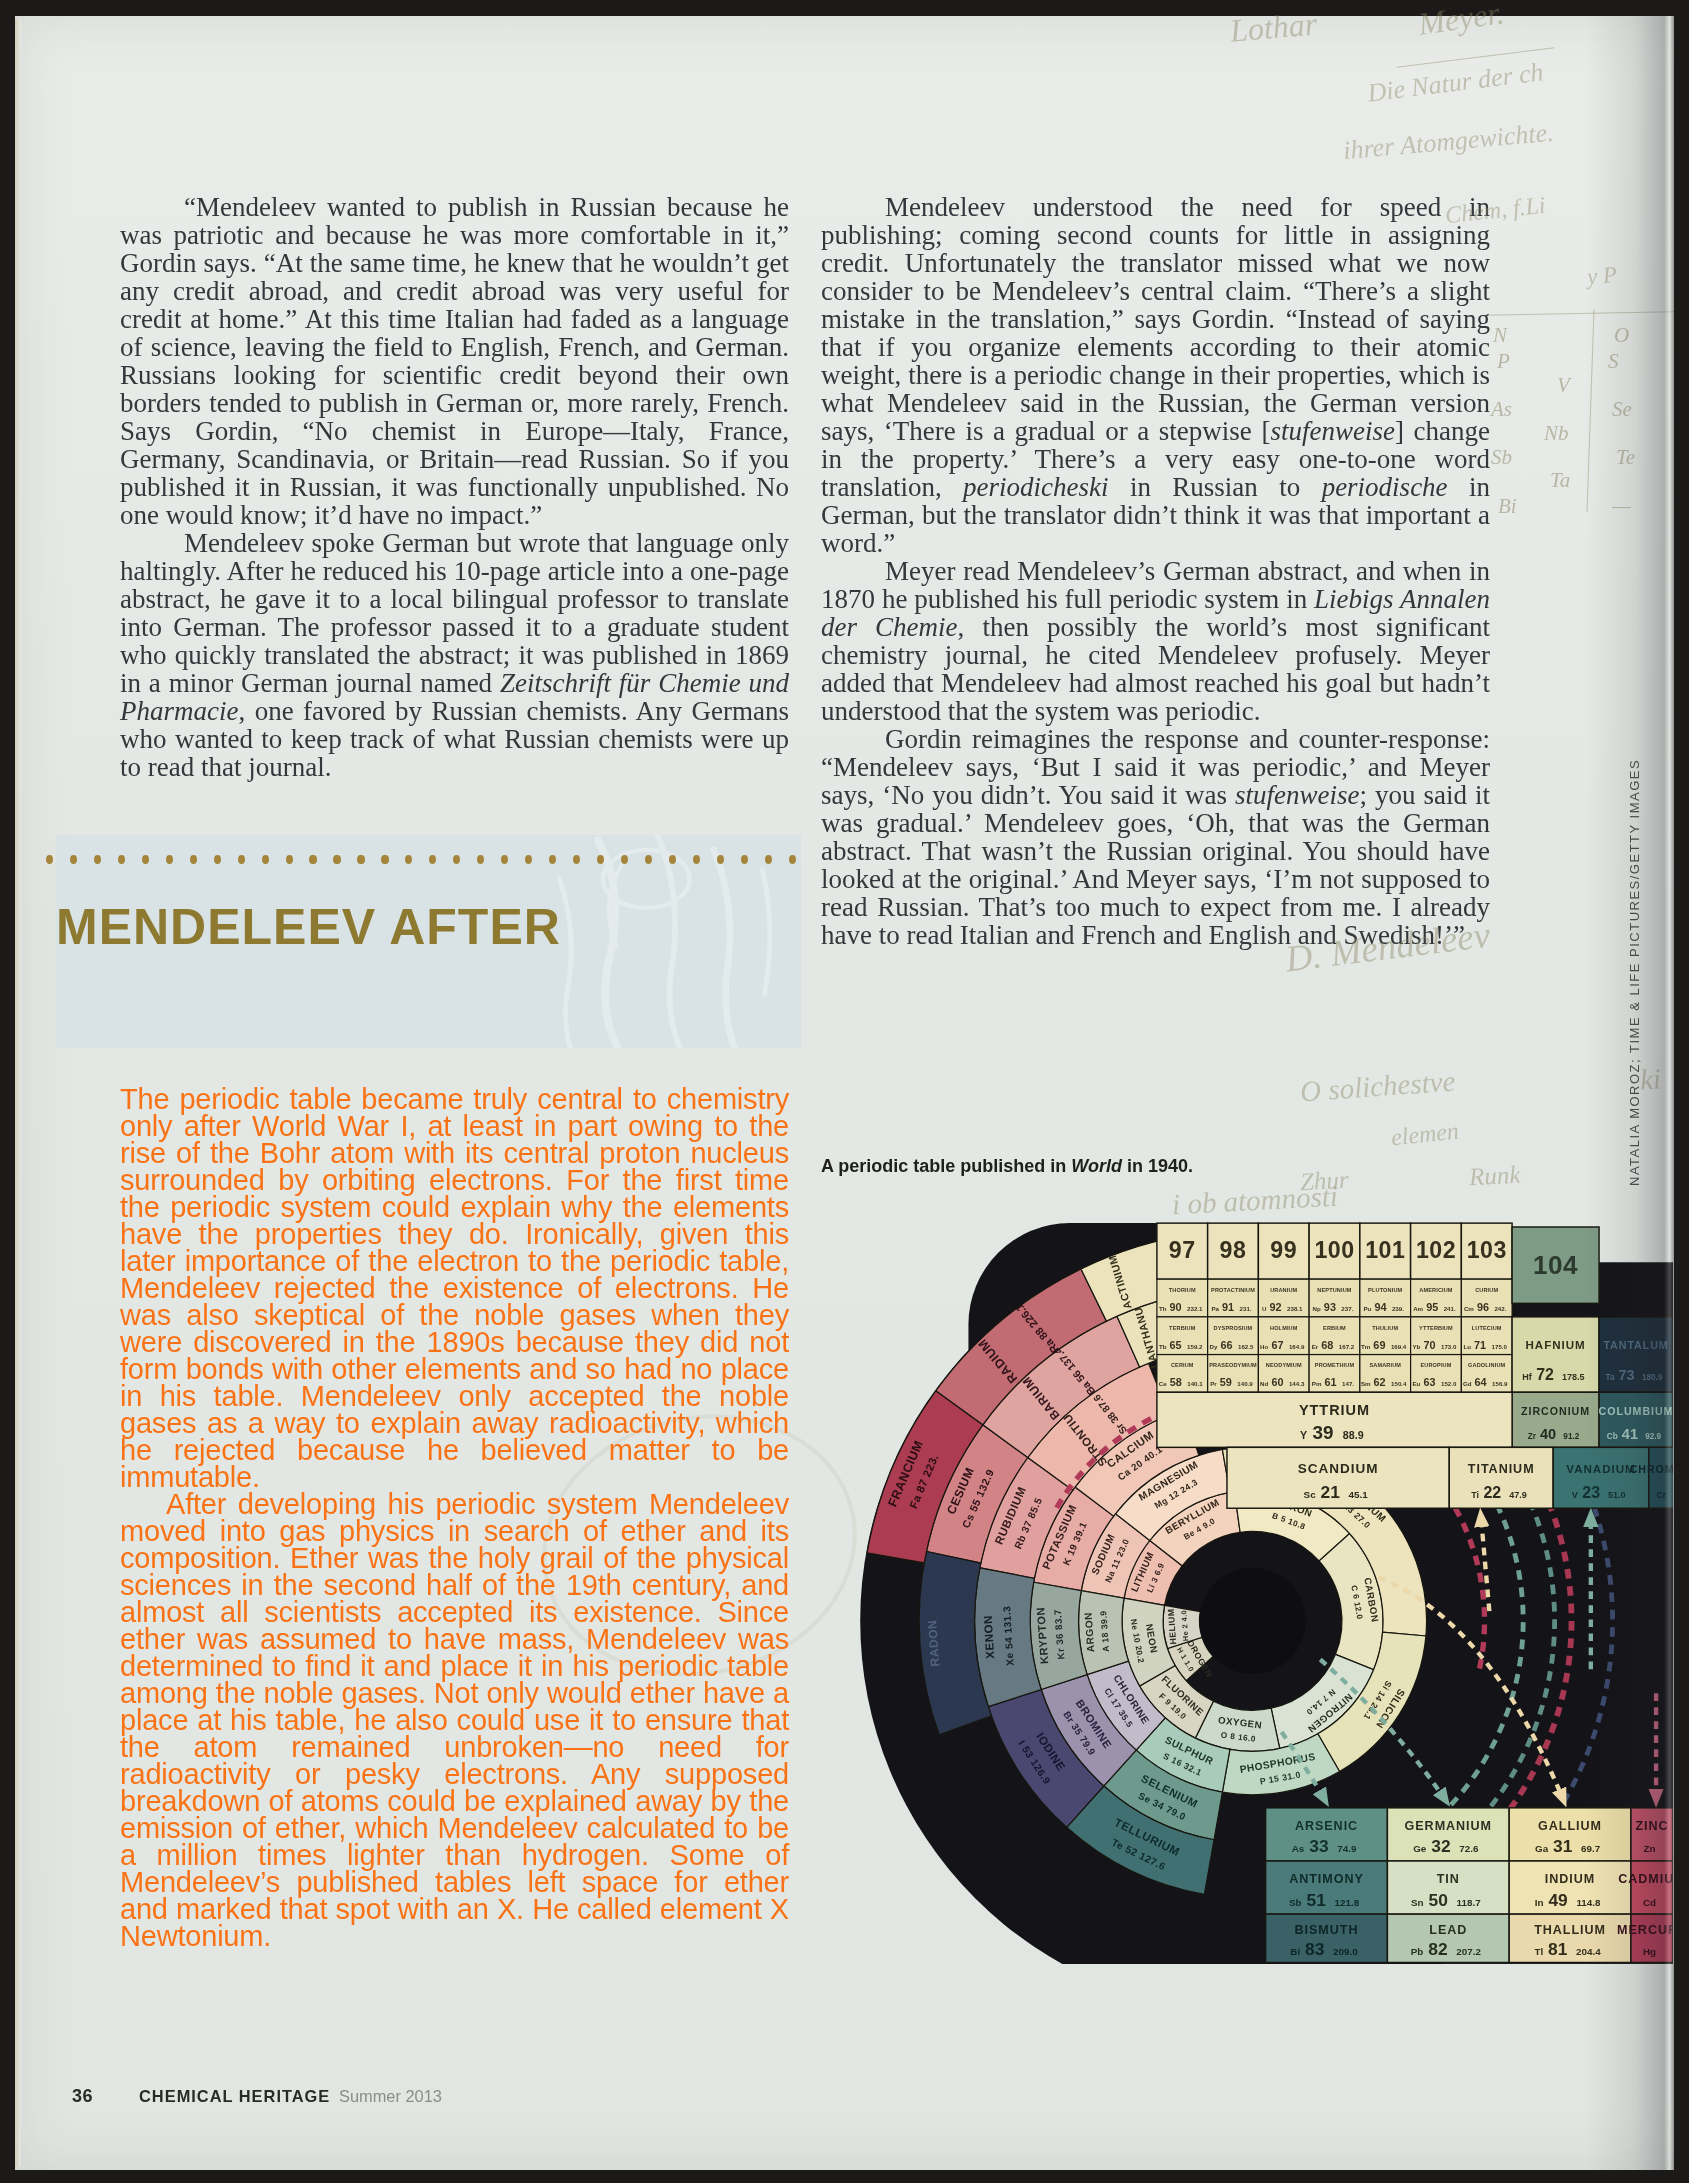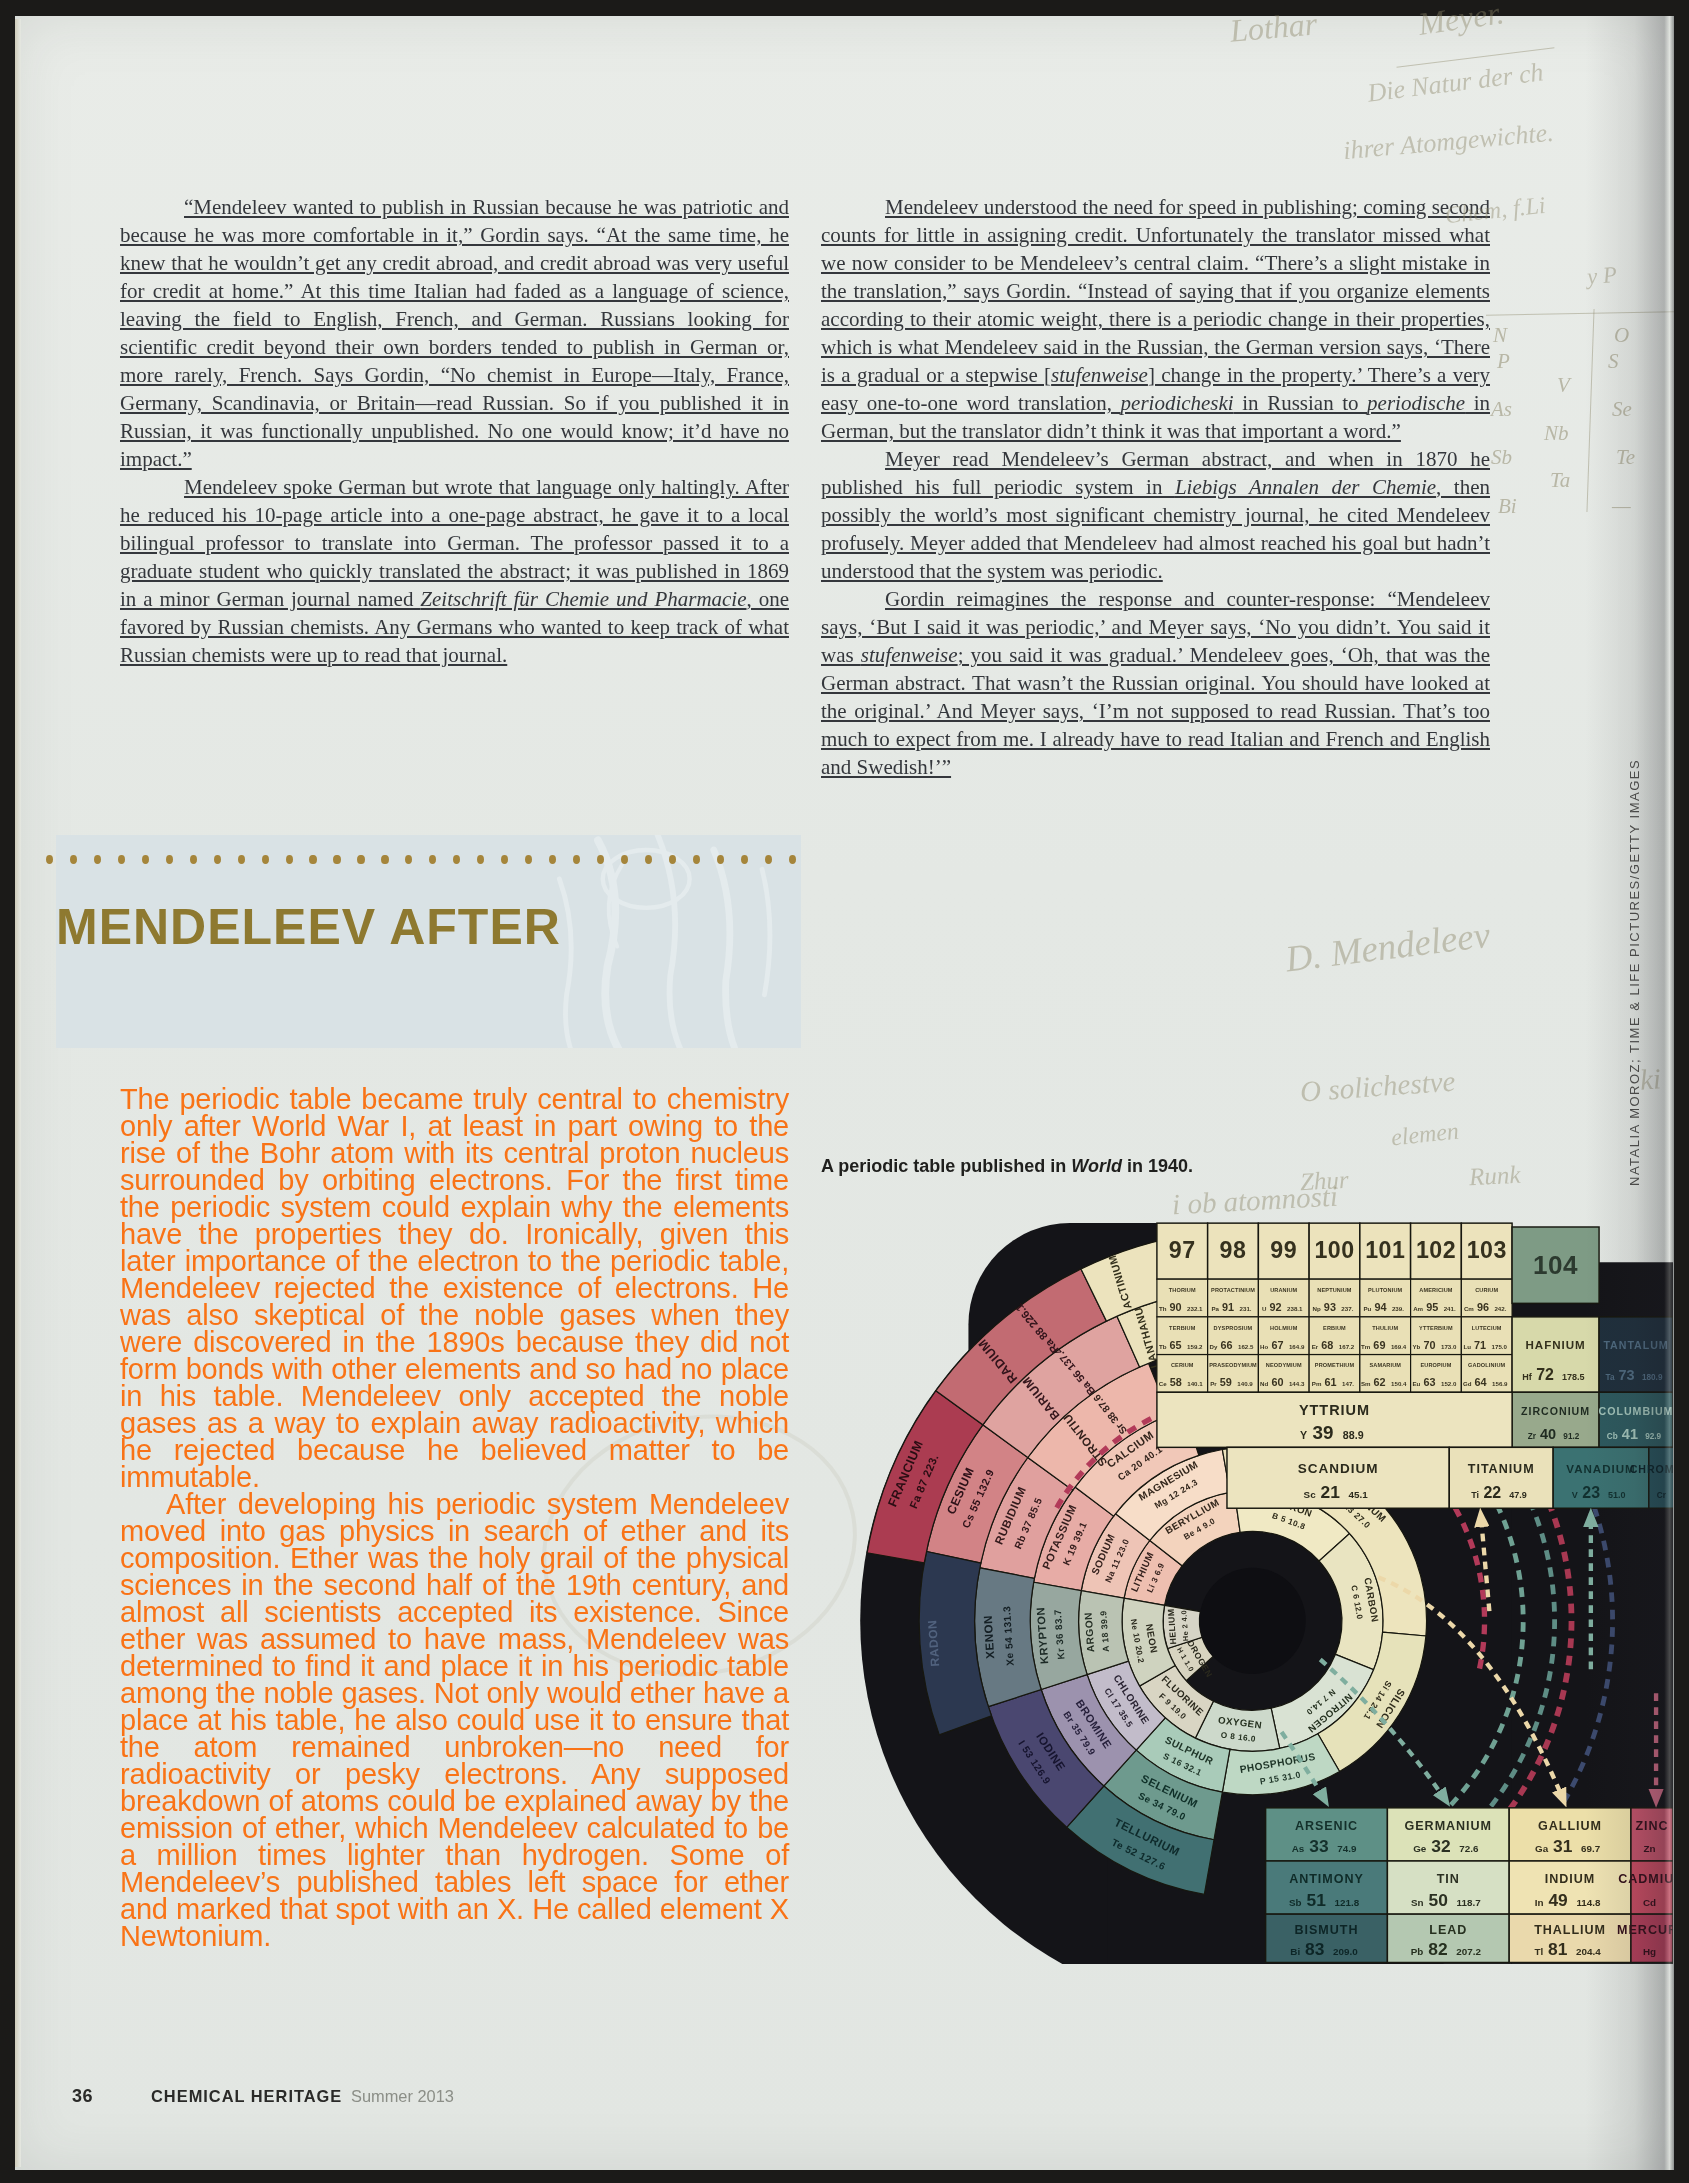--- a/index.html
+++ b/index.html
@@ -7,39 +7,39 @@
        font-family:"Liberation Sans",sans-serif;}
   .paper{position:absolute;left:14.5px;top:16.4px;width:1659px;height:2154px;
          background:linear-gradient(180deg,#e9ece8 0%,#e4e8e4 40%,#e2e6e2 100%);
          box-shadow:inset 0 0 58px rgba(120,125,120,.18);}
   .paper-stack{position:absolute;left:14.5px;top:19.3px;width:6.8px;height:2148px;
          background:linear-gradient(90deg,#cfccba,#e5e8e2);}
   .right-shade{position:absolute;left:1585px;top:16.4px;width:90px;height:2154px;z-index:6;
          background:linear-gradient(90deg,rgba(0,0,0,0) 0%,rgba(40,40,45,.10) 55%,rgba(30,30,38,.26) 88%,rgba(230,232,226,.25) 94%,rgba(15,15,18,.45) 100%);
          pointer-events:none;}
   .col{position:absolute;text-align:justify;color:#34373c;}
-  .serif{font-family:"Liberation Serif",serif;font-size:21px;line-height:28px;text-decoration:underline;}
+  .serif{font-family:"Liberation Serif",serif;font-size:27px;line-height:28px;}
   .serif p{margin:0;text-indent:64px;}
   .sans-col{font-family:Liberation Sans, sans-serif;font-size:29px;line-height:27px;color:#f97316;
             letter-spacing:-0.2px;}
   .sans-col p{margin:0;}
   .sans-col p.indent{text-indent:46px;}
   .head-box{position:absolute;left:56px;top:835px;width:745px;height:213px;
             background:#d9e2e5;overflow:hidden;}
   .head-box svg{position:absolute;right:-19.3px;top:-14.5px;opacity:.55;}
   .headline{position:absolute;left:56px;top:898px;width:745px;z-index:2;
             color:#8e7930;font-weight:700;font-size:50px;line-height:58px;letter-spacing:1px;}
   .dots{position:absolute;left:46px;top:854px;width:750px;height:10.6px;display:flex;
         justify-content:space-between;align-items:center;z-index:3;}
   .dots span{width:7.2px;height:9.2px;border-radius:50%;background:#a5853b;display:block;}
   .caption{position:absolute;left:821px;top:1156px;width:628px;font-weight:700;
            font-size:18px;color:#1f1f1d;}
   .footer{position:absolute;left:72px;top:2086px;width:676px;font-size:16.4px;color:#2a2a28;}
   .footer b.num{font-size:18px;margin-right:46px;letter-spacing:0.5px;margin-top:20px;}
-  .footer b.mag{letter-spacing:1px;margin-left:12px;}
+  .footer b.mag{letter-spacing:1px;}
   .footer span.issue{color:#8b8e87;margin-left:8.7px;}
   .credit{position:absolute;left:1627px;top:1186px;transform:rotate(-90deg);transform-origin:0 0;
           font-size:13px;letter-spacing:1.5px;color:#4e4e4c;white-space:nowrap;width:435px;}
   .hw{position:absolute;font-family:"Liberation Serif",serif;font-style:italic;color:#8b8567;
       white-space:nowrap;z-index:1;}
   .hw-line{position:absolute;background:#8b8567;z-index:1;}
   .stain{position:absolute;left:541px;top:1416px;width:309px;height:251px;border:4.8px solid rgba(150,140,110,.10);
          border-radius:50%;transform:rotate(-12deg);z-index:0;}
   #life-figure{position:absolute;z-index:2;}
   i{font-style:italic;}

